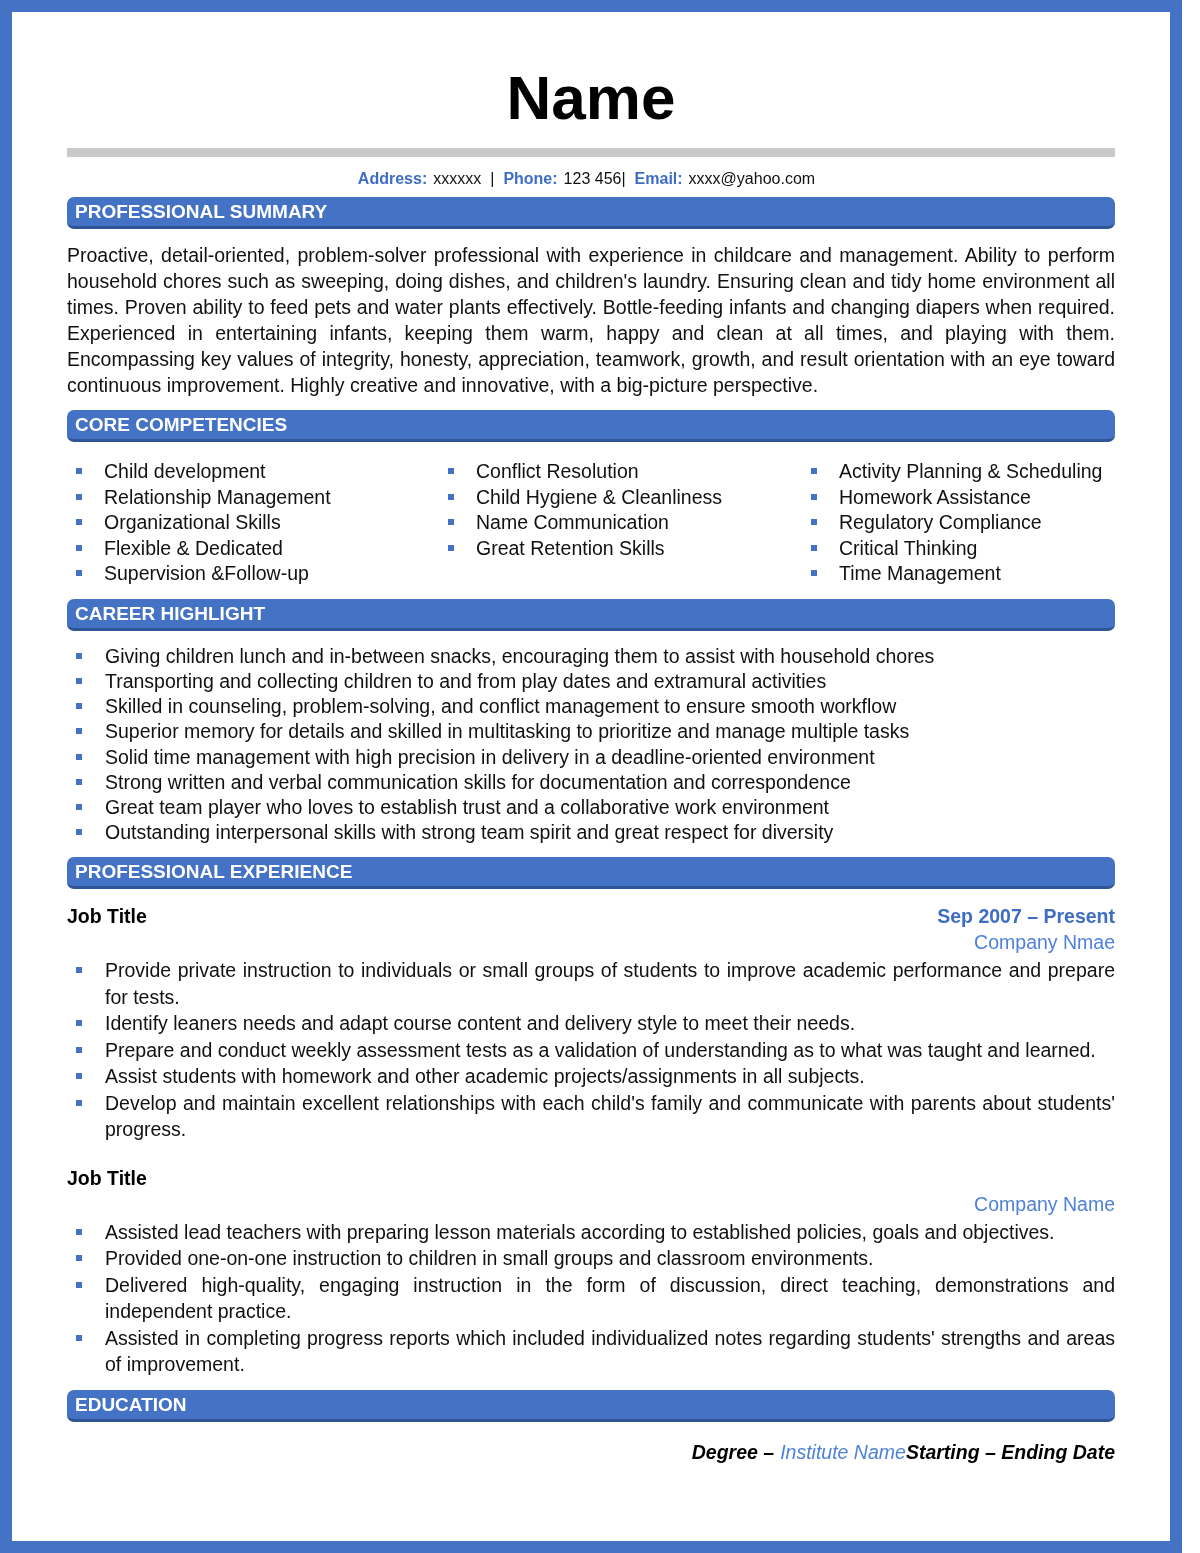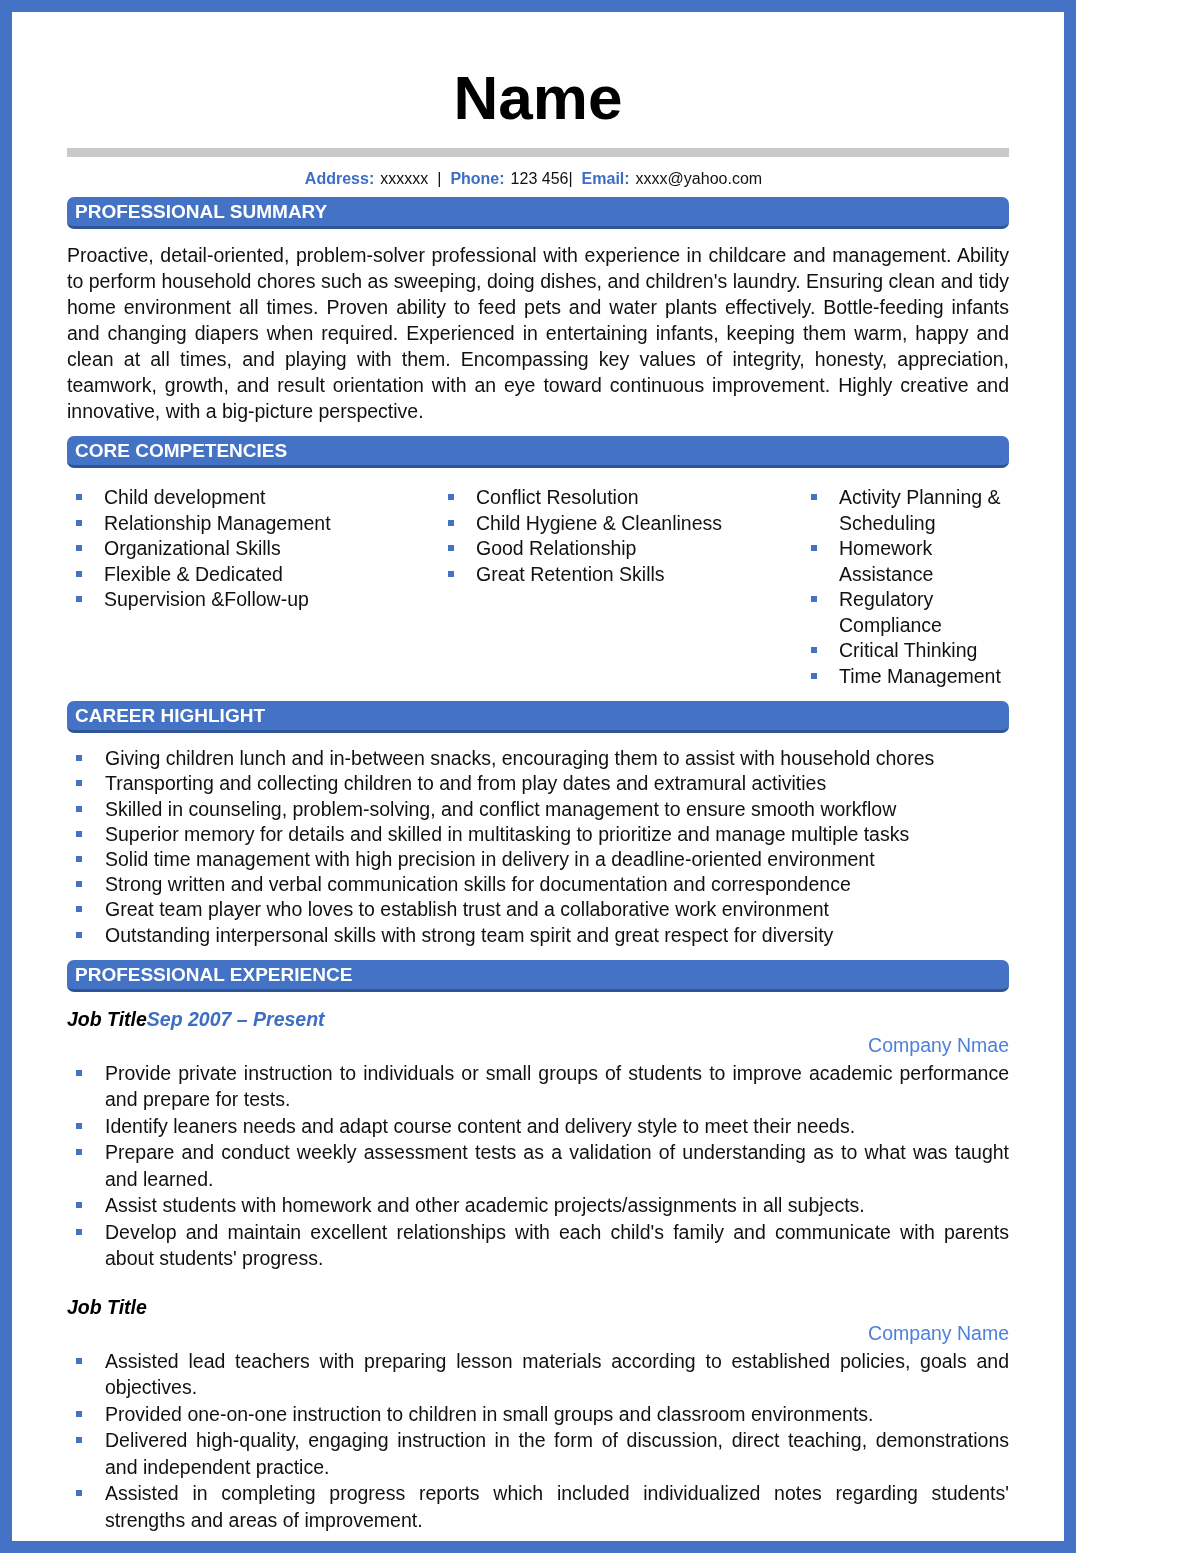--- a/index.html
+++ b/index.html
@@ -3,21 +3,21 @@
 <meta charset="utf-8">
 <style>
   * { margin: 0; padding: 0; box-sizing: border-box; }
   html, body { background: #ffffff; }
   body {
     width: 1200px; height: 1553px;
     font-family: "Liberation Sans", "DejaVu Sans", sans-serif;
     color: #1a1a1a;
   }
   .page {
-    width: 1076px; height: 1553px;
+    width: 1182px; height: 1553px;
     border: 12px solid #4472C4;
     background: #ffffff;
     overflow: hidden;
   }
   .content { padding: 0 55px; }
 
   .name-title {
     margin-top: 52px;
     text-align: center;
     font-size: 62px;
@@ -77,21 +77,21 @@
     display: grid;
     grid-template-columns: 372px 363px auto;
     margin: 17px 0 8px 0;
   }
   .comp-grid li { padding-left: 37px; }
 
   .highlights { margin: 13px 0 10px 0; }
   .highlights li { padding-left: 38px; line-height: 25.2px; }
 
   .job { margin-top: 14px; }
-  .job-header { display: flex; align-items: baseline; font-style: italic; }
+  .job-header { display: flex; justify-content: space-between; align-items: baseline; }
   .job-title { font-size: 19.5px; font-weight: 700; color: #000000; line-height: 26px; }
   .job-dates { font-size: 19.5px; font-weight: 700; color: #3D6DC4; line-height: 26px; }
   .job-company { font-size: 19.5px; color: #4E80DC; line-height: 27px; text-align: right; }
   .job-bullets { margin-top: 1px; }
   .job-bullets li { padding-left: 38px; text-align: justify; line-height: 26.5px; }
   .job-bullets li::before { top: 10px; }
 
   .edu-row {
     display: flex; justify-content: flex-end; align-items: baseline;
     margin-top: 17px;
@@ -124,21 +124,21 @@
       <ul>
         <li>Child development</li>
         <li>Relationship Management</li>
         <li>Organizational Skills</li>
         <li>Flexible &amp; Dedicated</li>
         <li>Supervision &amp;Follow-up</li>
       </ul>
       <ul>
         <li>Conflict Resolution</li>
         <li>Child Hygiene &amp; Cleanliness</li>
-        <li>Good Relationship</li>
+        <li>Name Communication</li>
         <li>Great Retention Skills</li>
       </ul>
       <ul>
         <li>Activity Planning &amp; Scheduling</li>
         <li>Homework Assistance</li>
         <li>Regulatory Compliance</li>
         <li>Critical Thinking</li>
         <li>Time Management</li>
       </ul>
     </div>
@@ -179,20 +179,21 @@
       </div>
       <div class="job-company">Company Name</div>
       <ul class="job-bullets">
         <li>Assisted lead teachers with preparing lesson materials according to established policies, goals and objectives.</li>
         <li>Provided one-on-one instruction to children in small groups and classroom environments.</li>
         <li>Delivered high-quality, engaging instruction in the form of discussion, direct teaching, demonstrations and independent practice.</li>
         <li>Assisted in completing progress reports which included individualized notes regarding students' strengths and areas of improvement.</li>
       </ul>
     </div>
 
+    <div class="section-bar">EDUCATION</div>
     <div class="edu-row">
       <div class="edu-left">
         <span class="edu-degree">Degree –</span><span class="edu-institute">Institute Name</span>
       </div>
       <div class="edu-dates">Starting – Ending Date</div>
     </div>
 
   </div>
 </div>
 

